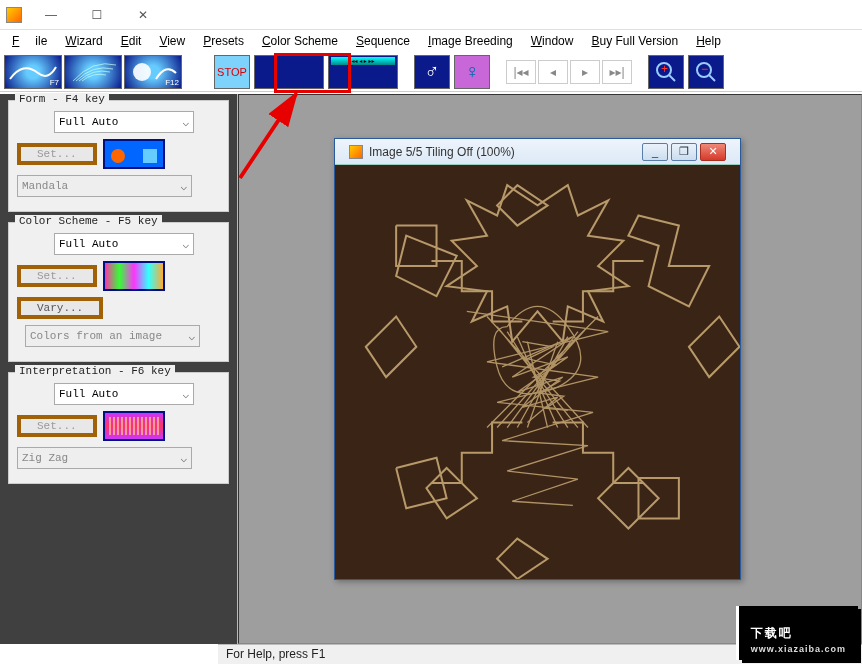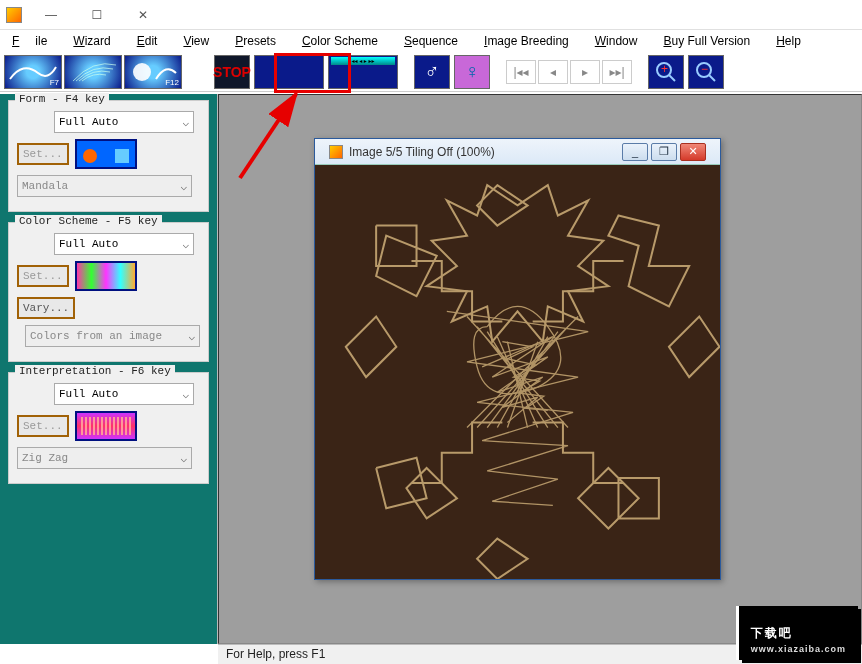--- a/index.html
+++ b/index.html
@@ -4,46 +4,46 @@
 <style>
 * { box-sizing: border-box; margin: 0; padding: 0; font-family: "Segoe UI", Tahoma, sans-serif; font-size: 12px; }
 body { width: 862px; height: 664px; background: #fff; position: relative; overflow: hidden; }
 
 .titlebar { height: 30px; display: flex; align-items: center; padding-left: 6px; border-bottom: 1px solid #e0e0e0; }
 .titlebar .app-icon { width: 16px; height: 16px; background: linear-gradient(135deg,#ffcc00,#ff6600); border: 1px solid #888; margin-right: 6px; }
 .titlebar .title { flex: 1; color: #000; }
 .winbtns { display: flex; }
 .winbtn { width: 46px; height: 30px; display: flex; align-items: center; justify-content: center; color: #555; }
 
-.menubar { height: 22px; display: flex; align-items: center; padding: 0 4px; gap: 10px; }
+.menubar { height: 22px; display: flex; align-items: center; padding: 0 4px; gap: 2px; }
 .menubar span { padding: 2px 8px; color: #000; }
 .menubar span u { text-decoration: underline; }
 
 .toolbar { height: 40px; background: #fff; display: flex; align-items: center; padding: 2px 4px; gap: 4px; border-bottom: 1px solid #ccc; }
 .tbtn { height: 34px; border: 1px solid #666; display: inline-flex; align-items: center; justify-content: center; background: #0a1a8a; position: relative; }
 .tbtn.blue { background: radial-gradient(circle,#6cf 20%,#0a1a8a); }
 .tbtn.w1 { width: 58px; }
 .tbtn.w2 { width: 36px; }
-.tbtn.stop { background: #0f172a; color: #d00; font-weight: bold; font-size: 14px; }
+.tbtn.stop { background: #7dd3fc; color: #d00; font-weight: normal; font-size: 11px; }
 .tbtn.nav { background: #fff; color: #888; width: 30px; height: 24px; border: 1px solid #ccc; }
 .highlight-box { position: absolute; border: 3px solid #e60000; top: 53px; left: 274px; width: 77px; height: 40px; z-index: 5; pointer-events: none; }
 .tiles3 { width: 70px; background: #0a1a8a; display: flex; gap: 1px; padding: 1px; }
 .tiles3 div { flex: 1; background: radial-gradient(circle at 30% 30%, #8cf, #05a); }
 .strip { width: 70px; background: #0a1a8a; display: flex; padding: 1px; gap: 1px; }
 .strip div { flex: 1; background: linear-gradient(#0ff,#088); }
 .strip-top { position:absolute; top:1px; left:2px; right:2px; height:8px; background:#c9a96e; font-size:6px; display:flex; justify-content:space-around; align-items:center; color:#000;}
 
 .workspace { position: absolute; top: 94px; left: 0; right: 0; bottom: 20px; display: flex; }
-.sidebar { width: 218px; background: #0f766e; border-right: 1px solid #bbb; padding: 6px 8px; }
+.sidebar { width: 238px; background: #404040; border-right: 1px solid #bbb; padding: 6px 8px; }
 .group { border: 1px solid #ccc; background: #f0f0f0; padding: 10px 8px 8px; margin-bottom: 10px; position: relative; }
 .group-title { position: absolute; top: -8px; left: 6px; background: #f0f0f0; padding: 0 4px; font-family: "Courier New", monospace; font-size: 11px; color: #222; }
 .sel { width: 140px; height: 22px; border: 1px solid #aaa; background: #fff; font-family: "Courier New", monospace; font-size: 11px; padding: 2px 4px; display: flex; align-items: center; justify-content: space-between; margin-left: 37px; margin-bottom: 6px; }
 .sel::after { content: "⌵"; color: #666; }
 .row { display: flex; align-items: center; gap: 6px; margin-bottom: 6px; }
-.btn { height: 22px; padding: 0 4px; border: 2px solid #a16207; background: #e8e8e8; font-family: "Courier New", monospace; font-size: 11px; display: inline-flex; align-items: center; color: #555; }
+.btn { height: 22px; padding: 0 16px; border: 4px solid #a16207; background: #e8e8e8; font-family: "Courier New", monospace; font-size: 11px; display: inline-flex; align-items: center; color: #555; }
 .btn.disabled { color: #999; }
 .swatch { width: 62px; height: 30px; border: 2px solid #001080; }
 .swatch.form { background: linear-gradient(90deg,#06f 30%,#06f), radial-gradient(circle at 20% 50%, #ff0 8px, transparent 8px); background-color:#06f; position:relative; }
 .swatch.form::before { content:""; position:absolute; left:6px; top:8px; width:14px; height:14px; background:#ff6600; border-radius:50%; }
 .swatch.form::after { content:""; position:absolute; right:6px; top:8px; width:14px; height:14px; background:#6cf; }
 .swatch.cs { background: linear-gradient(90deg,#f3a,#3f3,#f3f,#3ff,#fa3); }
 .swatch.interp { background: linear-gradient(#c3f,#f36,#c3f); position:relative; }
 .swatch.interp::after{content:"";position:absolute;inset:4px;background:repeating-linear-gradient(90deg,#f99 0 2px,transparent 2px 4px);}
 .sel.disabled { background: #eee; color: #888; }
 

